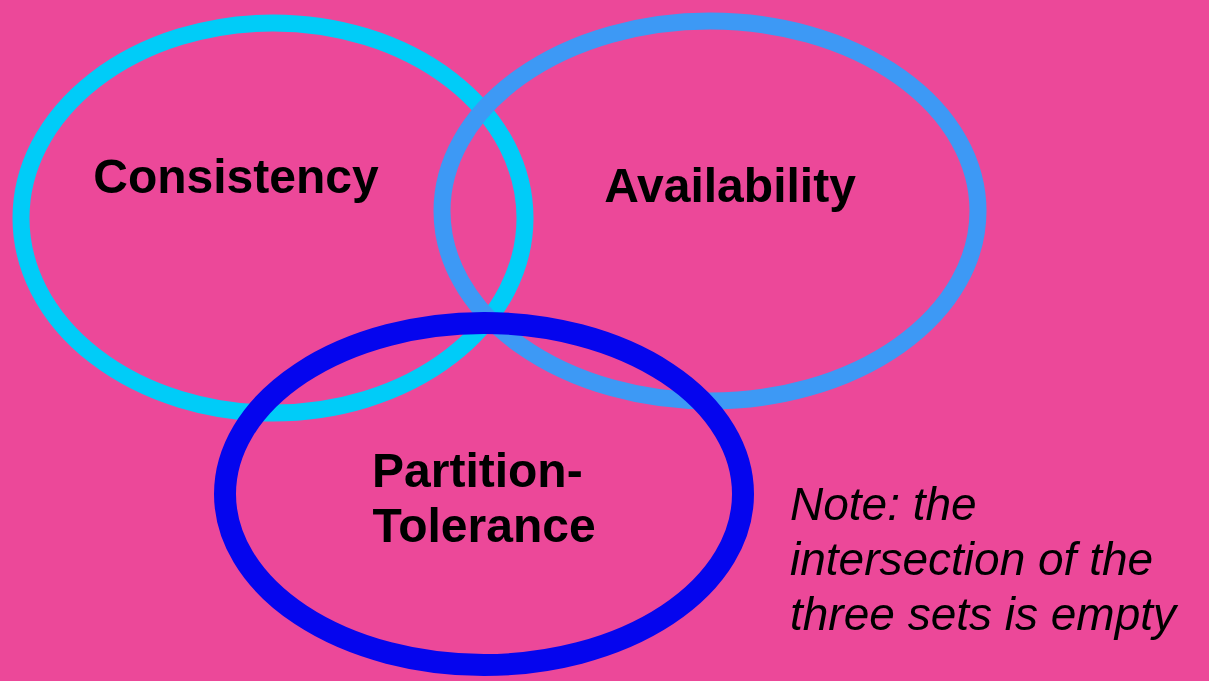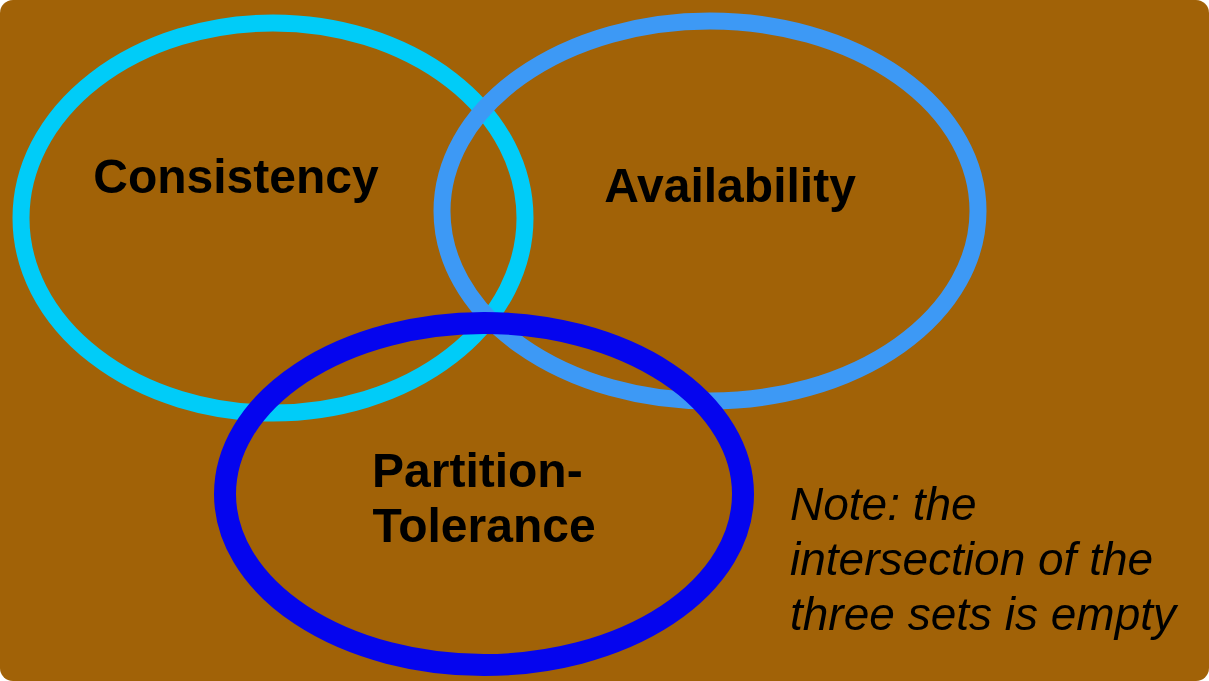--- a/index.html
+++ b/index.html
@@ -4,24 +4,23 @@
 <style>
   html, body {
     margin: 0;
     padding: 0;
     background: #ffffff;
   }
   .stage {
     position: relative;
     width: 1209px;
     height: 681px;
-    background: #a16207;
+    background: #ec4899;
     overflow: hidden;
     font-family: "Liberation Sans", sans-serif;
-    border-radius: 13px;
   }
   svg { display: block; }
   .venn-ellipse { fill: none; }
   .set-label {
     font-family: "Liberation Sans", sans-serif;
     font-weight: bold;
     font-size: 48px;
     fill: #000000;
   }
   .note-label {

